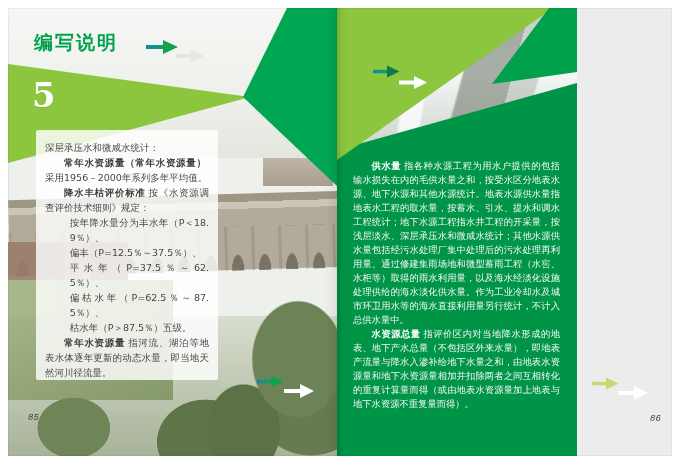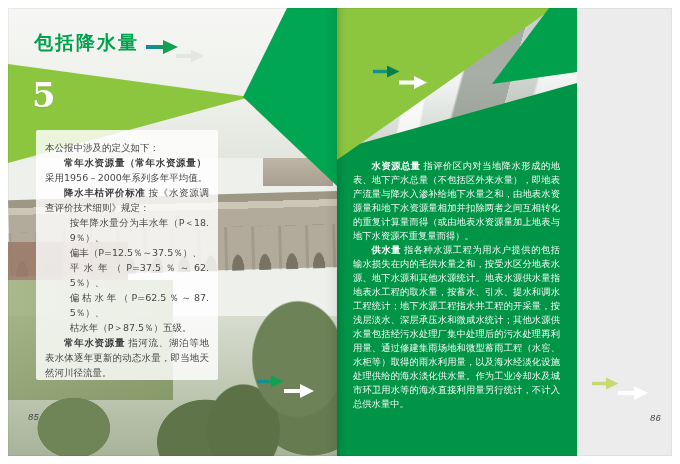--- a/index.html
+++ b/index.html
@@ -103,35 +103,35 @@
     <div class="ph ph-bld"></div>
     <div class="ph ph-bld-r"></div>
     <div class="ph ph-field"></div>
     <div class="ph ph-trees"></div>
     <div class="ph ph-trees-r"></div>
 
     <div class="tri tri-lime"></div>
     <div class="tri tri-green"></div>
 
     <div class="title-row">
-      <span class="doc-title">包括降水量</span>
+      <span class="doc-title">编写说明</span>
       <svg class="arw arw-title" width="34" height="18" viewBox="0 0 34 18">
         <rect x="0" y="7" width="21" height="4" fill="url(#gradTG)"></rect>
         <path d="M17 2 L32 9 L17 16 Z" fill="#11A24F"></path>
       </svg>
       <svg class="arw arw-title-ghost" width="30" height="16" viewBox="0 0 30 16">
         <rect x="0" y="6" width="18" height="4" fill="#d9dcda"></rect>
         <path d="M15 1.5 L28 8 L15 14.5 Z" fill="#d9dcda"></path>
       </svg>
     </div>
 
     <div class="chapter-num">5</div>
 
     <div class="panel">
-      <p><span class="lead"></span><span>本公报中涉及的定义如下：</span></p>
+      <p><span class="lead"></span><span>深层承压水和微咸水统计：</span></p>
       <p class="p-ind"><span class="lead">常年水资源量（常年水资源量）</span><span>采用1956－2000年系列多年平均值。</span></p>
       <p class="p-ind"><span class="lead">降水丰枯评价标准</span><span>按《水资源调查评价技术细则》规定：</span></p>
       <p class="p-list"><span>按年降水量分为丰水年（P＜18.9％）、</span></p>
       <p class="p-list"><span>偏丰（P=12.5％～37.5％）、</span></p>
       <p class="p-list"><span>平水年（P=37.5％～62.5％）、</span></p>
       <p class="p-list"><span>偏枯水年（P=62.5％～87.5％）、</span></p>
       <p class="p-list"><span>枯水年（P＞87.5％）五级。</span></p>
       <p class="p-ind"><span class="lead">常年水资源量</span><span>指河流、湖泊等地表水体逐年更新的动态水量，即当地天然河川径流量。</span></p>
     </div>
 
@@ -159,22 +159,22 @@
       <svg class="arw arw-rt-teal" width="28" height="15" viewBox="0 0 28 15">
         <rect x="0" y="5.8" width="17" height="3.4" fill="url(#gradTG)"></rect>
         <path d="M14 1.5 L26.5 7.5 L14 13.5 Z" fill="#0A7E46"></path>
       </svg>
       <svg class="arw arw-rt-white" width="30" height="17" viewBox="0 0 30 17">
         <rect x="0" y="6.5" width="18" height="4" fill="#ffffff"></rect>
         <path d="M15 2 L28 8.5 L15 15 Z" fill="#ffffff"></path>
       </svg>
 
       <div class="gz-text">
+        <p><span class="lead">供水量</span><span>指各种水源工程为用水户提供的包括输水损失在内的毛供水量之和，按受水区分地表水源、地下水源和其他水源统计。地表水源供水量指地表水工程的取水量，按蓄水、引水、提水和调水工程统计；地下水源工程指水井工程的开采量，按浅层淡水、深层承压水和微咸水统计；其他水源供水量包括经污水处理厂集中处理后的污水处理再利用量、通过修建集雨场地和微型蓄雨工程（水窖、水柜等）取得的雨水利用量，以及海水经淡化设施处理供给的海水淡化供水量。作为工业冷却水及城市环卫用水等的海水直接利用量另行统计，不计入总供水量中。</span></p>
         <p><span class="lead">水资源总量</span><span>指评价区内对当地降水形成的地表、地下产水总量（不包括区外来水量），即地表产流量与降水入渗补给地下水量之和，由地表水资源量和地下水资源量相加并扣除两者之间互相转化的重复计算量而得（或由地表水资源量加上地表与地下水资源不重复量而得）。</span></p>
-        <p><span class="lead">供水量</span><span>指各种水源工程为用水户提供的包括输水损失在内的毛供水量之和，按受水区分地表水源、地下水源和其他水源统计。地表水源供水量指地表水工程的取水量，按蓄水、引水、提水和调水工程统计；地下水源工程指水井工程的开采量，按浅层淡水、深层承压水和微咸水统计；其他水源供水量包括经污水处理厂集中处理后的污水处理再利用量、通过修建集雨场地和微型蓄雨工程（水窖、水柜等）取得的雨水利用量，以及海水经淡化设施处理供给的海水淡化供水量。作为工业冷却水及城市环卫用水等的海水直接利用量另行统计，不计入总供水量中。</span></p>
       </div>
     </div>
 
     <div class="strip-arrows">
       <svg class="arw arw-lime" width="28" height="15" viewBox="0 0 28 15">
         <rect x="0" y="5.8" width="17" height="3.4" fill="#C5DA71"></rect>
         <path d="M14 1.5 L26.5 7.5 L14 13.5 Z" fill="#C5DA71"></path>
       </svg>
       <svg class="arw arw-white2" width="32" height="18" viewBox="0 0 32 18">
         <rect x="0" y="7" width="19" height="4" fill="#ffffff"></rect>

